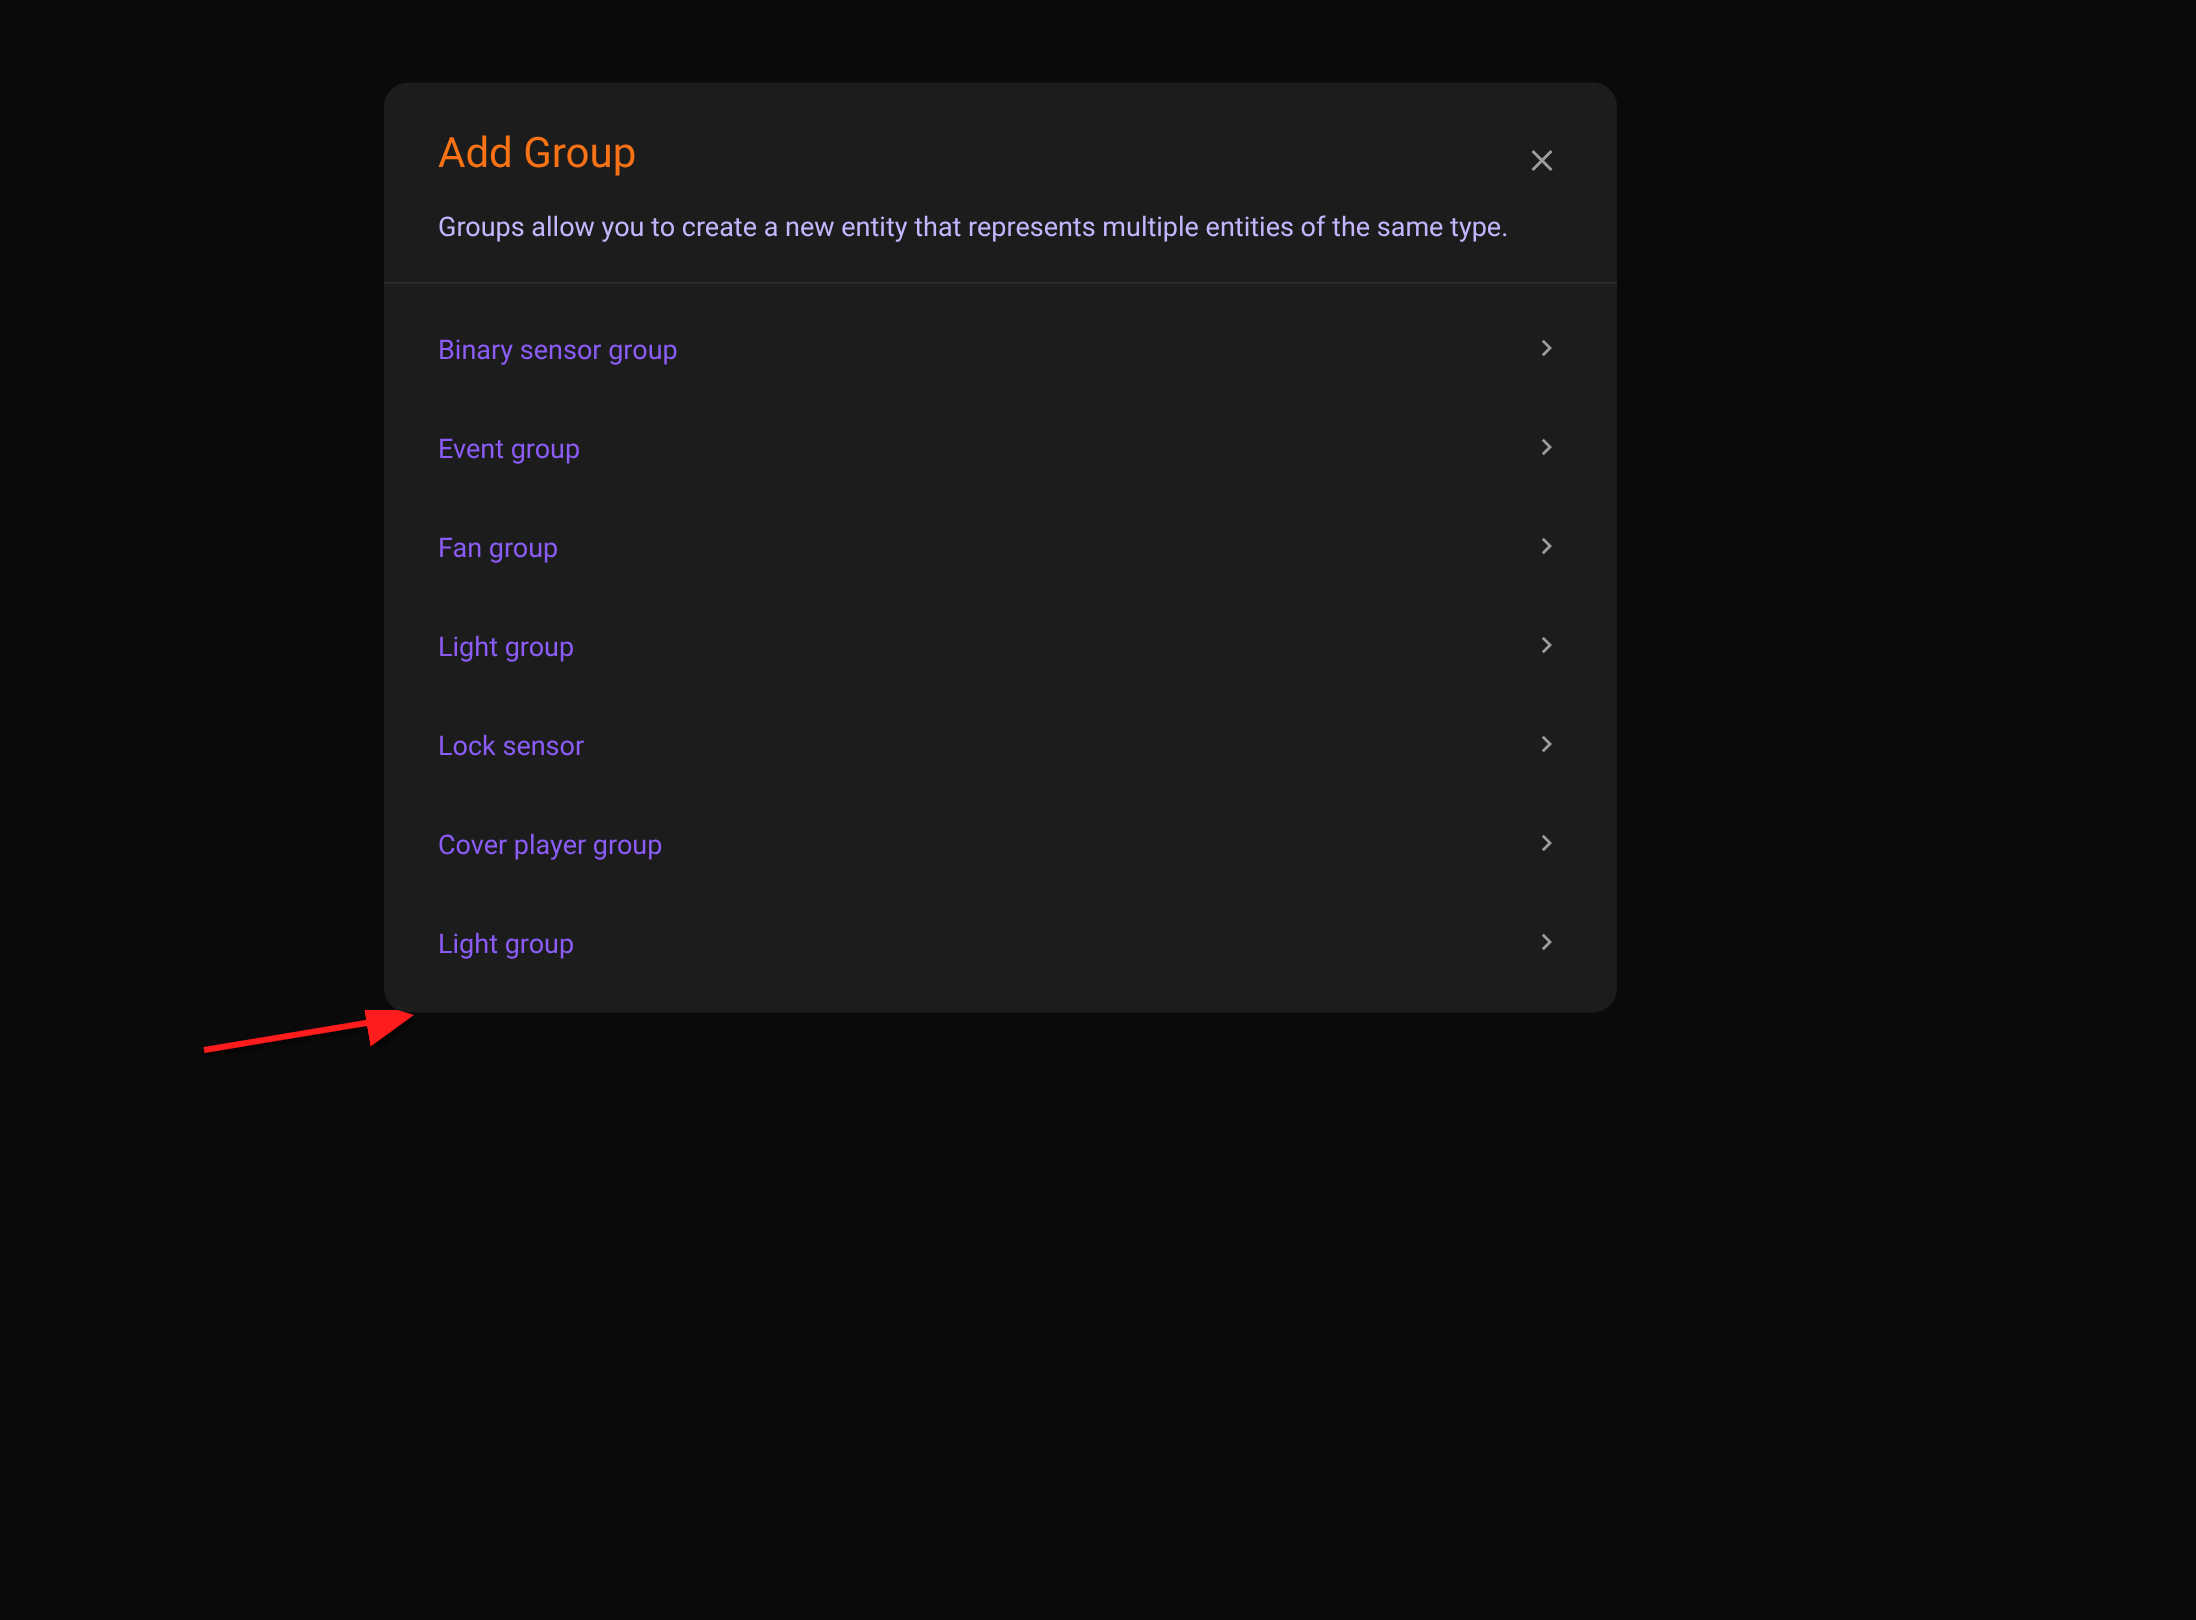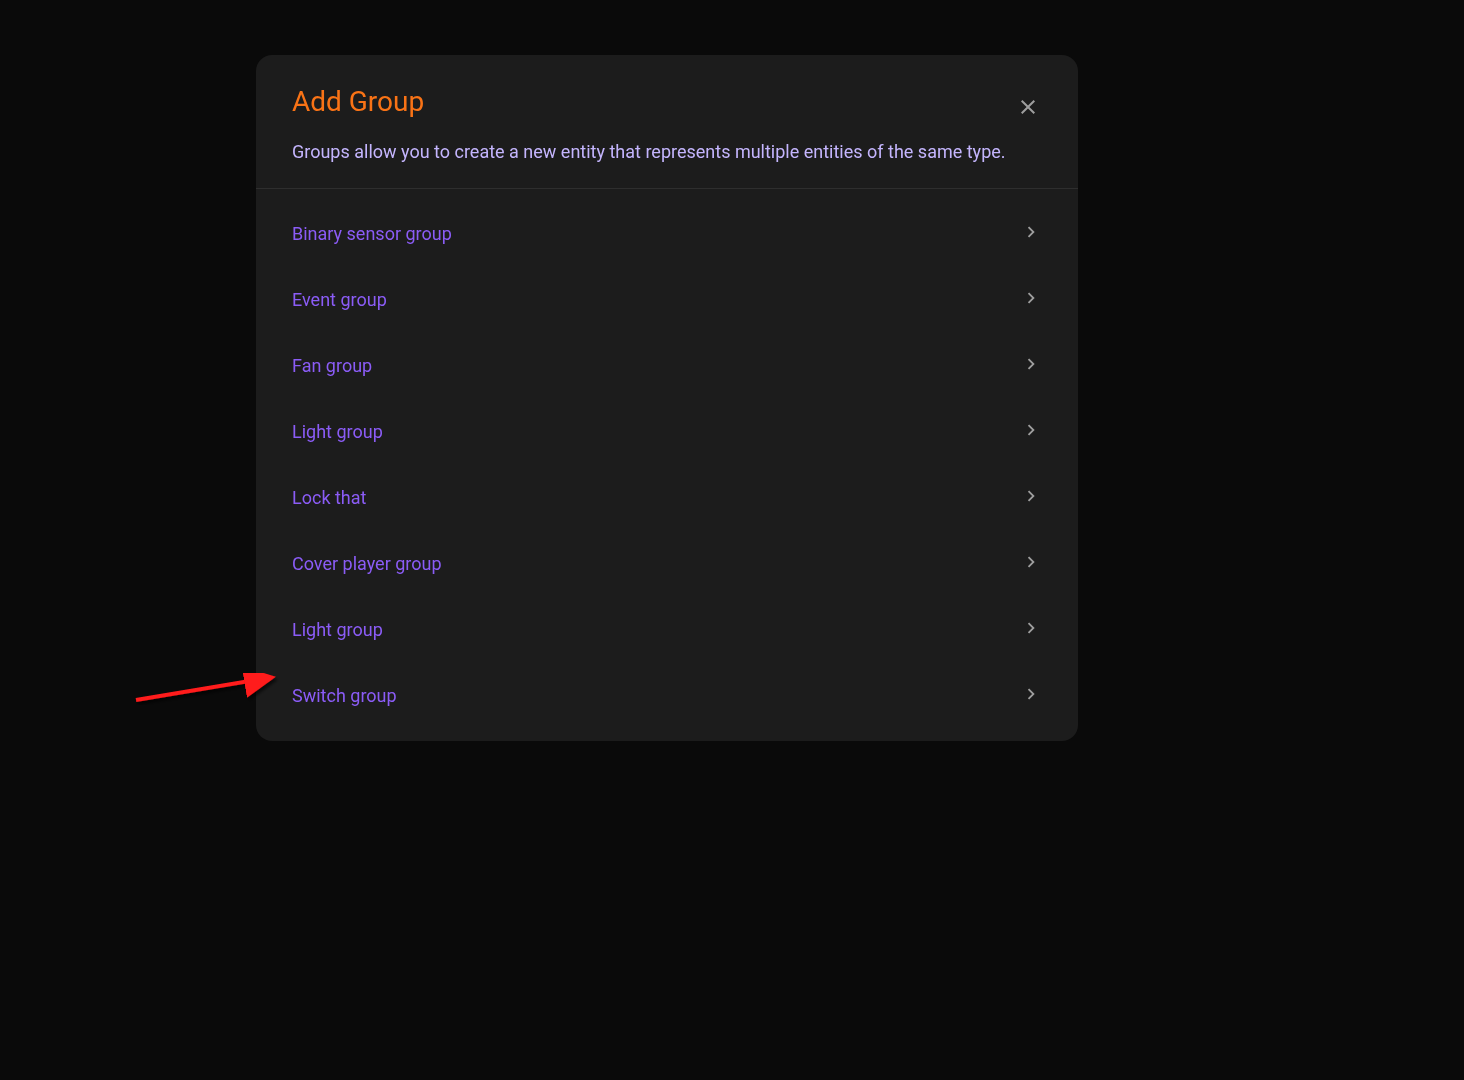--- a/index.html
+++ b/index.html
@@ -126,21 +126,21 @@
     </div>
     <div class="list-item">
       <span class="list-item-label">Light group</span>
       <span class="chevron">
         <svg viewBox="0 0 24 24">
             <path d="M8.59 16.59L13.17 12 8.59 7.41 10 6l6 6-6 6z" fill="#9e9e9e"></path>
           </svg>
       </span>
     </div>
     <div class="list-item">
-      <span class="list-item-label">Lock that</span>
+      <span class="list-item-label">Lock sensor</span>
       <span class="chevron">
         <svg viewBox="0 0 24 24">
             <path d="M8.59 16.59L13.17 12 8.59 7.41 10 6l6 6-6 6z" fill="#9e9e9e"></path>
           </svg>
       </span>
     </div>
     <div class="list-item">
       <span class="list-item-label">Cover player group</span>
       <span class="chevron">
         <svg viewBox="0 0 24 24">
@@ -149,28 +149,20 @@
       </span>
     </div>
     <div class="list-item">
       <span class="list-item-label">Light group</span>
       <span class="chevron">
         <svg viewBox="0 0 24 24">
             <path d="M8.59 16.59L13.17 12 8.59 7.41 10 6l6 6-6 6z" fill="#9e9e9e"></path>
           </svg>
       </span>
     </div>
-    <div class="list-item">
-      <span class="list-item-label">Switch group</span>
-      <span class="chevron">
-        <svg viewBox="0 0 24 24">
-            <path d="M8.59 16.59L13.17 12 8.59 7.41 10 6l6 6-6 6z" fill="#9e9e9e"></path>
-          </svg>
-      </span>
-    </div>
   </div>
 </div>
 
 <svg class="annotation-arrow" width="160" height="60">
   <defs>
     <filter id="shadow" x="-20%" y="-20%" width="140%" height="140%">
       <feDropShadow dx="2" dy="3" stdDeviation="1.5" flood-color="#000" flood-opacity="0.6"></feDropShadow>
     </filter>
     <marker id="arrowhead" markerWidth="8" markerHeight="8" refX="6" refY="4" orient="auto">
       <polygon points="0 0, 8 4, 0 8" fill="#ff1a1a"></polygon>

